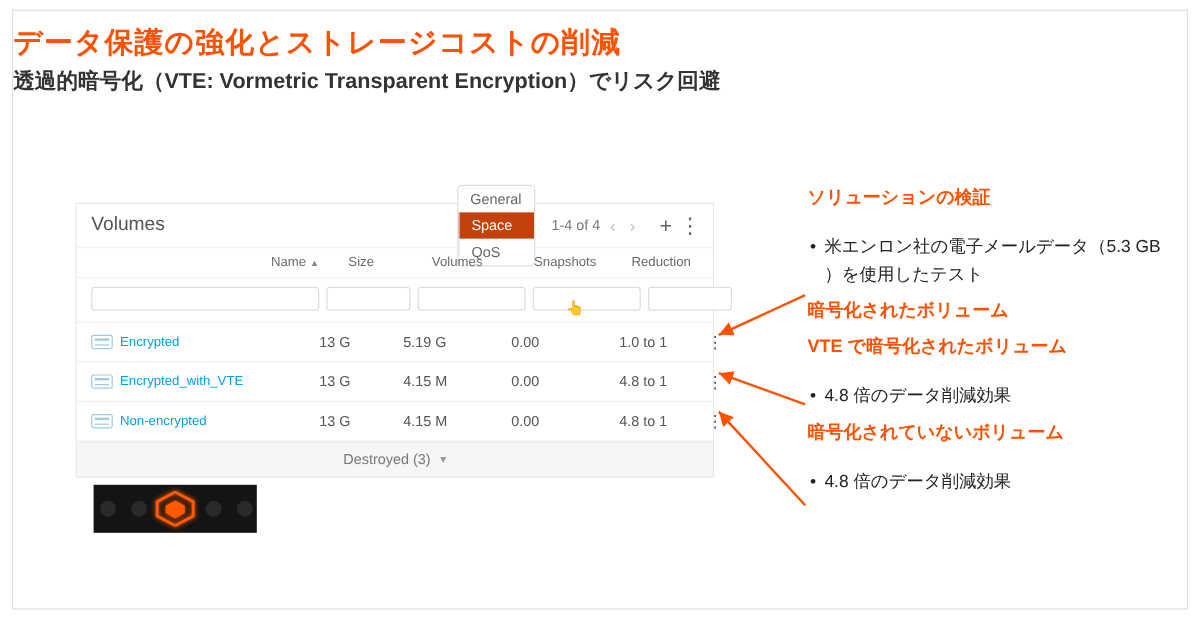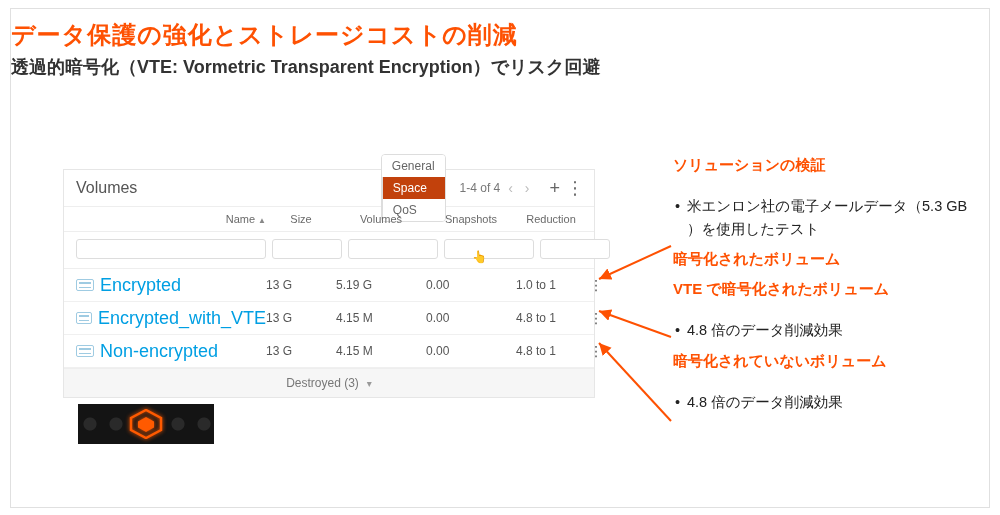--- a/index.html
+++ b/index.html
@@ -140,21 +140,21 @@
   .row {
     height: 32px;
     border-bottom: 1px solid #f0f0f0;
     background: #fff;
   }
   .row .name {
     display: flex;
     align-items: center;
     gap: 6px;
     color: #009fe3;
-    font-size: 18px;
+    font-size: 11px;
     text-align: right;
   }
   .vol-icon {
     display: inline-flex;
     width: 16px; height: 10px;
     border: 1.5px solid #9fcbe2;
     border-radius: 2px;
     position: relative;
   }
   .vol-icon::before,

